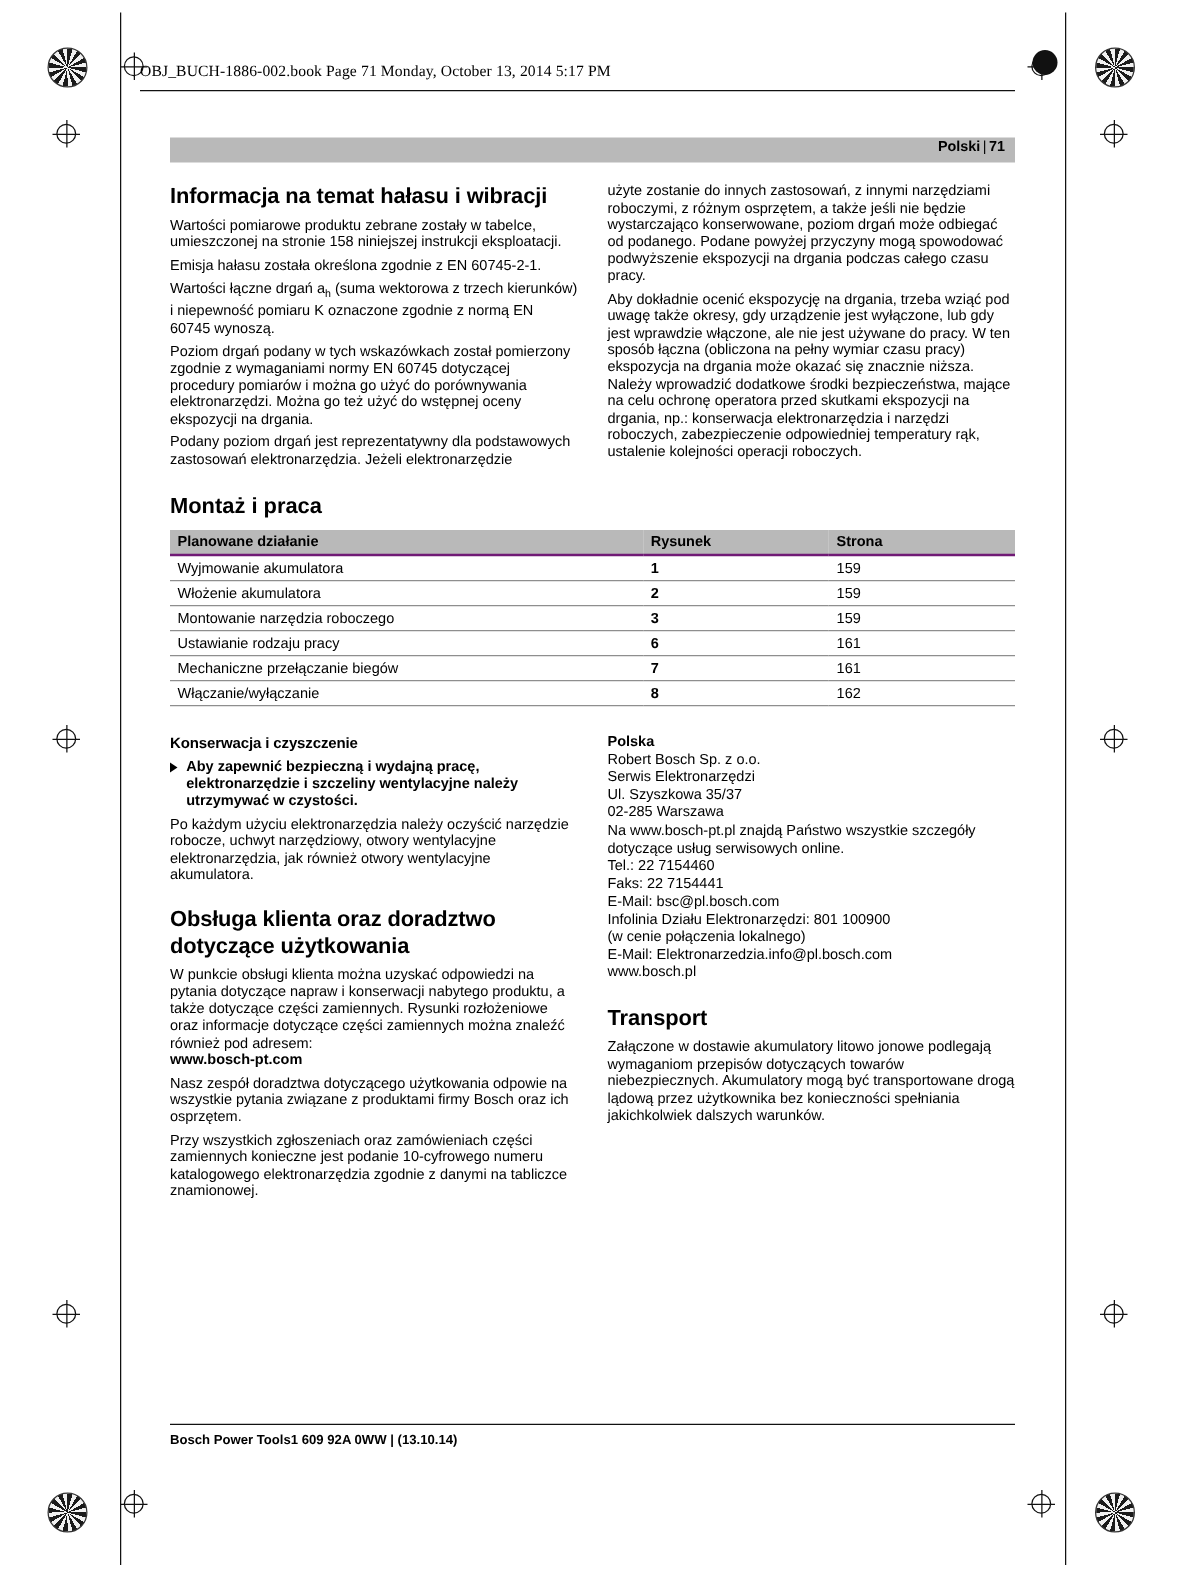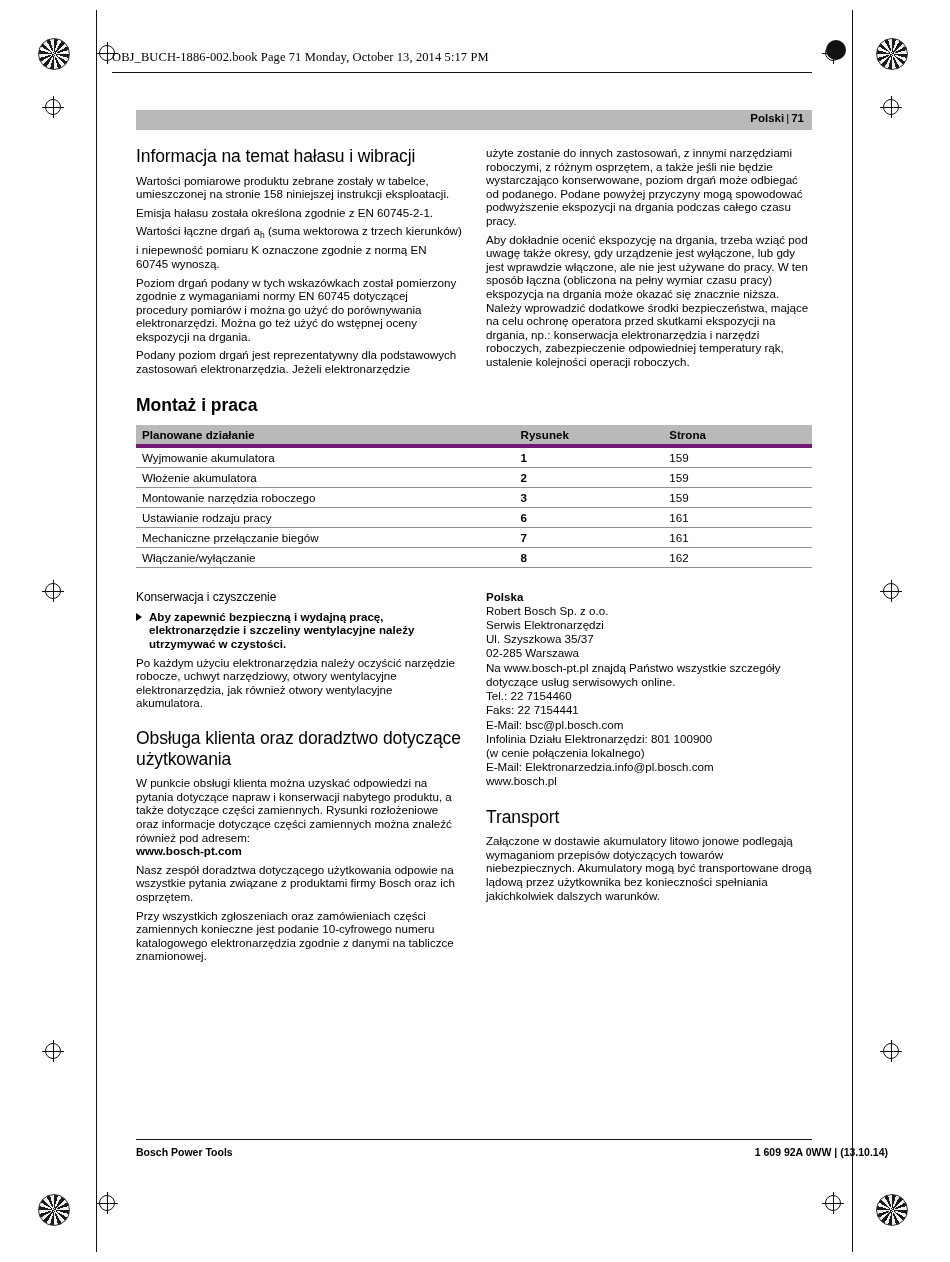--- a/index.html
+++ b/index.html
@@ -92,21 +92,21 @@
 
   .cols {
     display: flex;
     gap: 24px;
     margin-top: 16px;
   }
   .col { width: 326px; }
 
   h1.sec {
     font-size: 17.5px;
-    font-weight: normal;
+    font-weight: bold;
     margin: 0 0 7px 0;
     line-height: 1.18;
     letter-spacing: -0.1px;
   }
   h1.sec.spaced { margin-top: 18px; }
 
   p.body {
     font-size: 11.6px;
     line-height: 13.6px;
     margin: 0 0 5px 0;
@@ -134,21 +134,21 @@
     background: #b9b9b9;
     font-weight: bold;
     text-align: left;
     padding: 3px 6px;
     font-size: 11.6px;
   }
   table.plan tbody td {
     padding: 3px 6px;
     border-bottom: 1px solid #8e8e8e;
   }
-  table.plan tbody tr:first-child td { border-top: 4px solid #701a75; }
+  table.plan tbody tr:first-child td { border-top: 2px solid #701a75; }
   table.plan td.fig { font-weight: bold; }
   .col-action { width: 56%; }
   .col-fig { width: 22%; }
   .col-page { width: 22%; }
 
   
   .cols2 {
     display: flex;
     gap: 24px;
     margin-top: 22px;
@@ -199,21 +199,21 @@
     width: 676px;
     height: 1px;
     background: #111;
   }
   .footer {
     position: absolute;
     left: 136px;
     top: 1146px;
     width: 752px;
     display: flex;
-    justify-content: space-between;
+    justify-content: flex-start;
     font-size: 10.5px;
     font-weight: bold;
   }
   .footer .right { font-weight: bold; }
 </style>
 </head>
 <body>
 
 <div class="reg-circle" style="left:38px;top:38px;width:30px;height:30px;"></div>
 <div class="reg-circle" style="left:876px;top:38px;width:30px;height:30px;"></div>

